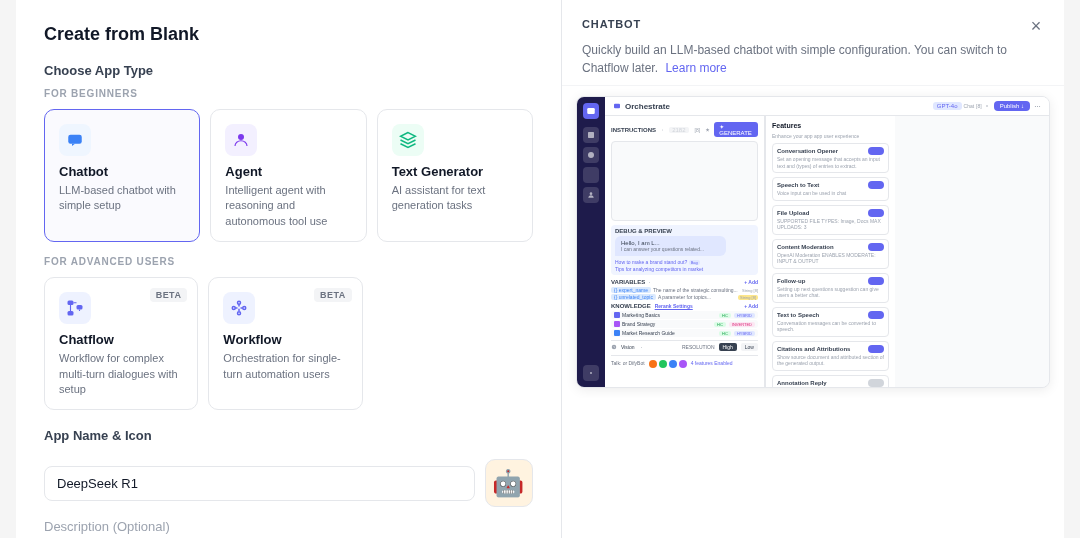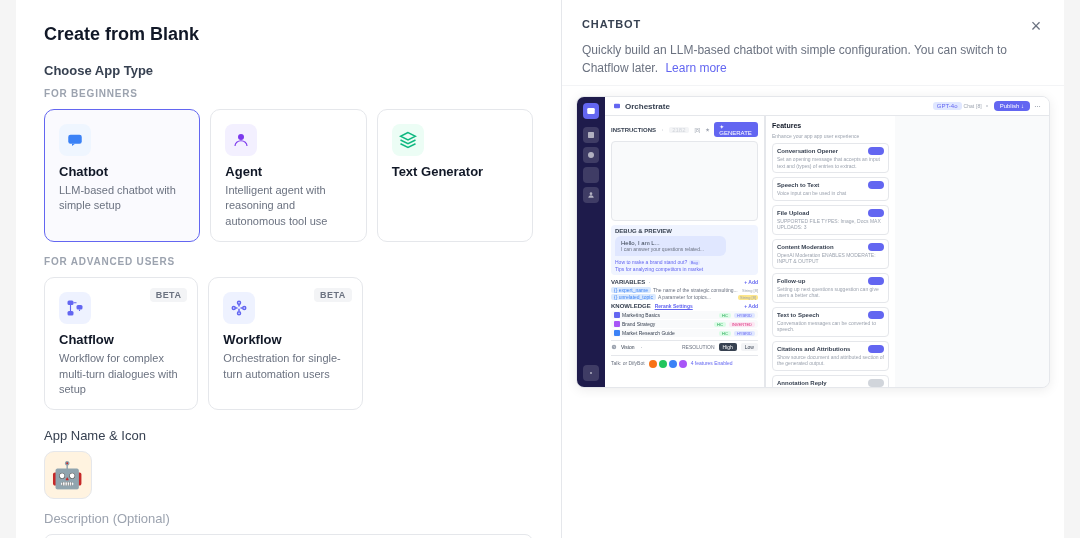--- a/index.html
+++ b/index.html
@@ -109,23 +109,23 @@
       padding: 2px 6px;
       border-radius: 4px;
       letter-spacing: 0.05em;
     }
     .app-name-section {
       margin-top: 4px;
       margin-bottom: 12px;
     }
     .app-name-label {
       font-size: 13px;
-      font-weight: 400;
-      color: #374151;
-      margin-bottom: 8px;
+      font-weight: 700;
+      color: #374151;
+      margin-bottom: 16px;
     }
     .app-name-row {
       display: flex;
       align-items: center;
       gap: 10px;
     }
     .app-name-input {
       flex: 1;
       border: 1.5px solid #e5e7eb;
       border-radius: 8px;
@@ -512,20 +512,21 @@
       </div>
       <div class="card">
         <div class="card-icon green">
           <svg width="18" height="18" viewBox="0 0 24 24" fill="none" stroke="#10b981" stroke-width="2">
               <path d="M12 2L2 7l10 5 10-5-10-5z"></path>
               <path d="M2 17l10 5 10-5"></path>
               <path d="M2 12l10 5 10-5"></path>
             </svg>
         </div>
         <div class="card-title">Text Generator</div>
+        <div class="card-desc">AI assistant for text generation tasks</div>
       </div>
     </div>
 
     <div class="section-label">FOR ADVANCED USERS</div>
 
     <div class="card-grid">
       <div class="card" style="flex:0 0 calc(33% - 7px)">
         <span class="beta-badge">BETA</span>
         <div class="card-icon indigo">
           <svg width="18" height="18" viewBox="0 0 24 24" fill="#6366f1">
@@ -550,20 +551,21 @@
             </svg>
         </div>
         <div class="card-title">Workflow</div>
         <div class="card-desc">Orchestration for single-turn automation users</div>
       </div>
     </div>
 
     <div class="app-name-section">
       <div class="app-name-label">App Name &amp; Icon</div>
       <div class="app-name-row">
+        <input class="app-name-input" type="text" value="DeepSeek R1" style="">
         <div class="app-icon-box">
           <span>🤖</span>
         </div>
       </div>
     </div>
 
     <div class="desc-section">
       <div class="desc-label">
         <span>Description</span>
         <span>(Optional)</span>

